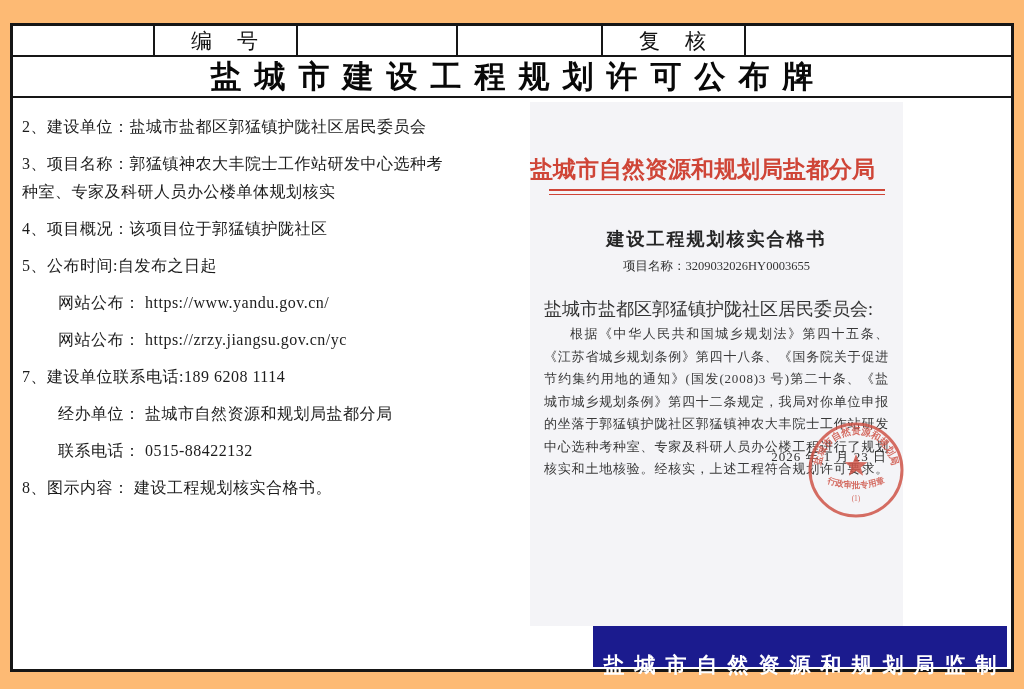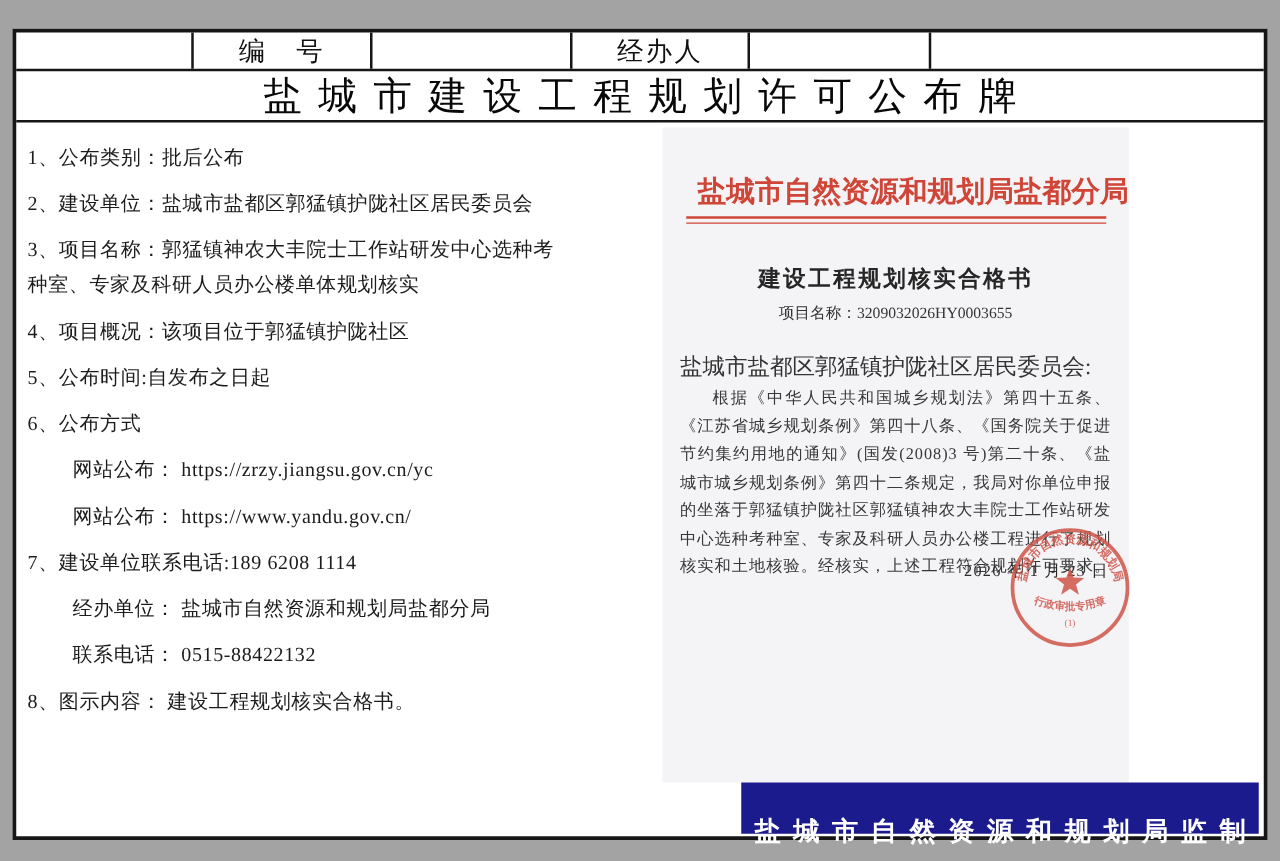--- a/index.html
+++ b/index.html
@@ -1,41 +1,41 @@
 <!DOCTYPE html>
 <html><head>
 <meta charset="utf-8">
 <style>
   html,body{margin:0;padding:0;background:#ffffff;}
-  .canvas{position:relative;width:1024px;height:689px;background:#a3a3a3;overflow:hidden;
+  .canvas{position:relative;width:1024px;height:689px;background:#fdba74;overflow:hidden;
           font-family:"Liberation Serif","DejaVu Serif",serif;color:#1a1a1a;}
   .board{position:absolute;left:10px;top:23px;width:1004px;height:649px;border:3px solid #161616;
          box-sizing:border-box;background:#ffffff;}
   
   .hdr-row{display:flex;height:31px;border-bottom:2px solid #161616;box-sizing:border-box;}
   .hdr-cell{box-sizing:border-box;border-right:2px solid #161616;display:flex;align-items:center;
             justify-content:center;font-size:21px;letter-spacing:2px;color:#111;}
   .hdr-cell:last-child{border-right:none;}
   .hc0{width:142px;} .hc1{width:143px;} .hc2{width:160px;} .hc3{width:142px;}
   .hc4{width:145px;} .hc5{width:143px;} .hc6{flex:1;}
   
   .title-row{height:41px;border-bottom:2px solid #161616;box-sizing:border-box;display:flex;
              align-items:center;justify-content:center;}
-  .board-title{font-size:31px;font-weight:normal;letter-spacing:13px;text-indent:13px;color:#080808;}
+  .board-title{font-size:31px;font-weight:bold;letter-spacing:13px;text-indent:13px;color:#080808;}
   
   .content{position:relative;width:100%;height:571px;}
   .ann-list{position:absolute;left:9px;top:17px;width:505px;font-size:16px;letter-spacing:0.5px;
             color:#1c1c1c;}
   .ln{line-height:24px;margin-bottom:13px;white-space:nowrap;}
   .ln.indent{padding-left:36px;}
   .ln.cont{margin-top:-9px;}
   
   .cert{position:absolute;left:517px;top:4px;width:373px;height:524px;background:#f4f4f7;
         box-sizing:border-box;color:#3a3a3a;}
-  .cert-agency{margin-top:36px;text-align:right;font-size:23px;font-weight:bold;color:#cf4537;
+  .cert-agency{margin-top:52px;text-align:left;font-size:23px;font-weight:bold;color:#cf4537;
                letter-spacing:0px;white-space:nowrap;}
   .cert-rule{width:336px;height:3px;margin:4px auto 0 auto;border-top:2px solid #cf4537;
              border-bottom:1px solid #cf4537;box-sizing:content-box;}
   .cert-doc-title{margin-top:32px;text-align:center;font-size:18px;font-weight:bold;color:#262626;
                   letter-spacing:2px;}
   .cert-supervision{margin-top:7px;text-align:center;font-size:12.5px;color:#333;}
   .cert-addressee{margin-top:22px;padding:0 14px;font-size:18px;color:#333;}
   .cert-body{margin-top:2px;padding:0 14px;font-size:13px;line-height:22.5px;text-align:justify;
              text-indent:2em;letter-spacing:0.8px;color:#383838;}
   .cert-date{position:absolute;right:16px;top:346px;font-size:13px;color:#2c2c2c;letter-spacing:1px;
@@ -50,41 +50,39 @@
 </head>
 <body>
 
 <div class="canvas">
   <div class="board">
 
     <div class="hdr-row">
       <div class="hdr-cell hc0"></div>
       <div class="hdr-cell hc1">编　号</div>
       <div class="hdr-cell hc2"></div>
-      <div class="hdr-cell hc3">经办人</div>
       <div class="hdr-cell hc4"></div>
+      <div class="hdr-cell hc5">复　核</div>
       <div class="hdr-cell hc6"></div>
     </div>
 
     <div class="title-row">
       <div class="board-title">盐城市建设工程规划许可公布牌</div>
     </div>
 
     <div class="content">
 
       <div class="ann-list">
-        <div class="ln">1、公布类别：批后公布</div>
         <div class="ln">2、建设单位：盐城市盐都区郭猛镇护陇社区居民委员会</div>
         <div class="ln">3、项目名称：郭猛镇神农大丰院士工作站研发中心选种考</div>
         <div class="ln cont">种室、专家及科研人员办公楼单体规划核实</div>
         <div class="ln">4、项目概况：该项目位于郭猛镇护陇社区</div>
         <div class="ln">5、公布时间:自发布之日起</div>
-        <div class="ln">6、公布方式</div>
+        <div class="ln indent">网站公布： https://www.yandu.gov.cn/</div>
         <div class="ln indent">网站公布： https://zrzy.jiangsu.gov.cn/yc</div>
-        <div class="ln indent">网站公布： https://www.yandu.gov.cn/</div>
         <div class="ln">7、建设单位联系电话:189 6208 1114</div>
         <div class="ln indent">经办单位： 盐城市自然资源和规划局盐都分局</div>
         <div class="ln indent">联系电话： 0515-88422132</div>
         <div class="ln">8、图示内容： 建设工程规划核实合格书。</div>
       </div>
 
       <div class="cert">
         <div class="cert-agency">盐城市自然资源和规划局盐都分局</div>
         <div class="cert-rule"></div>
         <div class="cert-doc-title">建设工程规划核实合格书</div>

